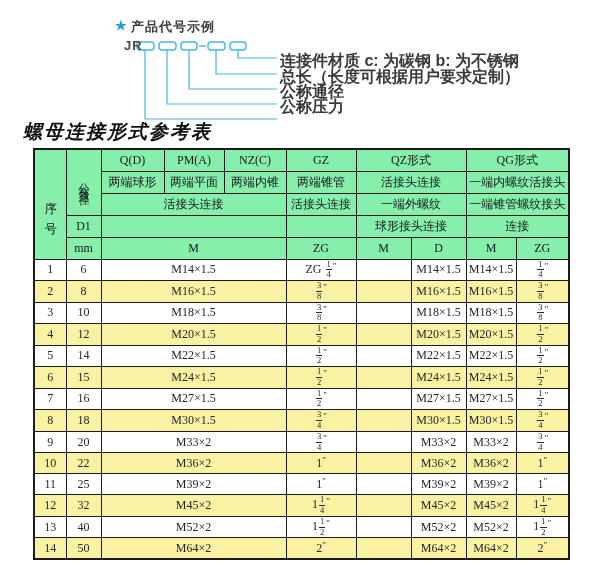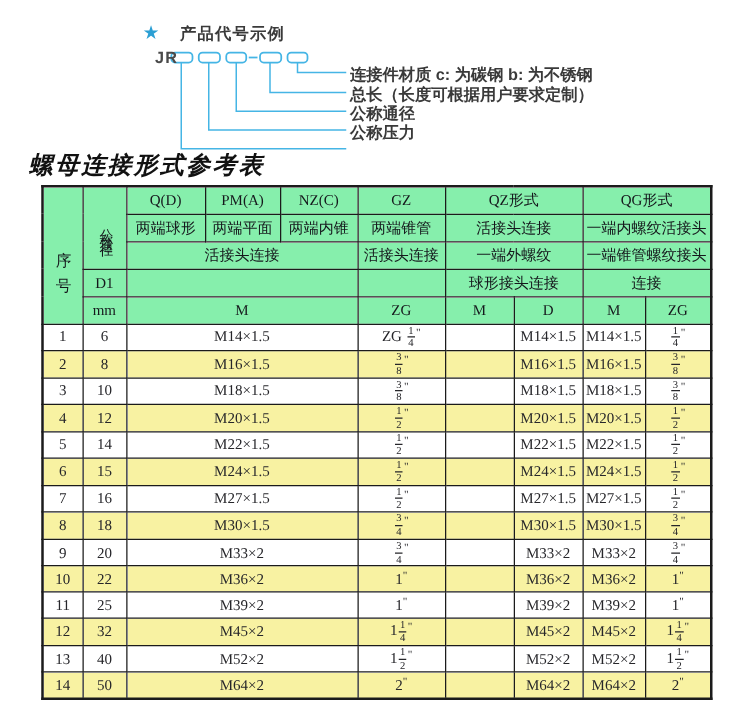--- a/index.html
+++ b/index.html
@@ -4,23 +4,23 @@
 <style>
   html,body{margin:0;padding:0;}
   body{
     width:600px;height:567px;position:relative;background:#ffffff;
     font-family:"Liberation Sans", sans-serif;color:#333;
   }
   
   .diagram{position:absolute;left:0;top:0;width:600px;height:140px;}
   .diagram svg{position:absolute;left:0;top:0;}
   .star{position:absolute;left:115px;top:18px;font-size:13px;color:#2b9fd4;font-weight:bold;}
-  .example-heading{position:absolute;left:144px;top:18px;font-size:13px;font-weight:bold;color:#3a3a3a;letter-spacing:1px;}
+  .example-heading{position:absolute;left:131px;top:18px;font-size:13px;font-weight:bold;color:#3a3a3a;letter-spacing:1px;}
   .code-prefix{position:absolute;left:124px;top:38px;font-size:13px;font-weight:bold;color:#4a4a4a;letter-spacing:1px;}
-  .code-label{position:absolute;left:280px;font-size:13px;font-weight:bold;color:#3a3a3a;white-space:nowrap;}
+  .code-label{position:absolute;left:280px;font-size:16px;font-weight:bold;color:#3a3a3a;white-space:nowrap;}
   .lbl-0{top:51px;} .lbl-1{top:67px;} .lbl-2{top:82px;} .lbl-3{top:97px;} .lbl-4{top:112px;}
   
   .page-title{
     position:absolute;left:23px;top:119px;font-size:19px;font-weight:bold;font-style:italic;
     font-family:Liberation Sans, sans-serif;color:#111;letter-spacing:2px;
   }
   
   table.ref{
     position:absolute;left:33px;top:148px;border-collapse:collapse;table-layout:fixed;
     border:2px solid #1b1b1b;

